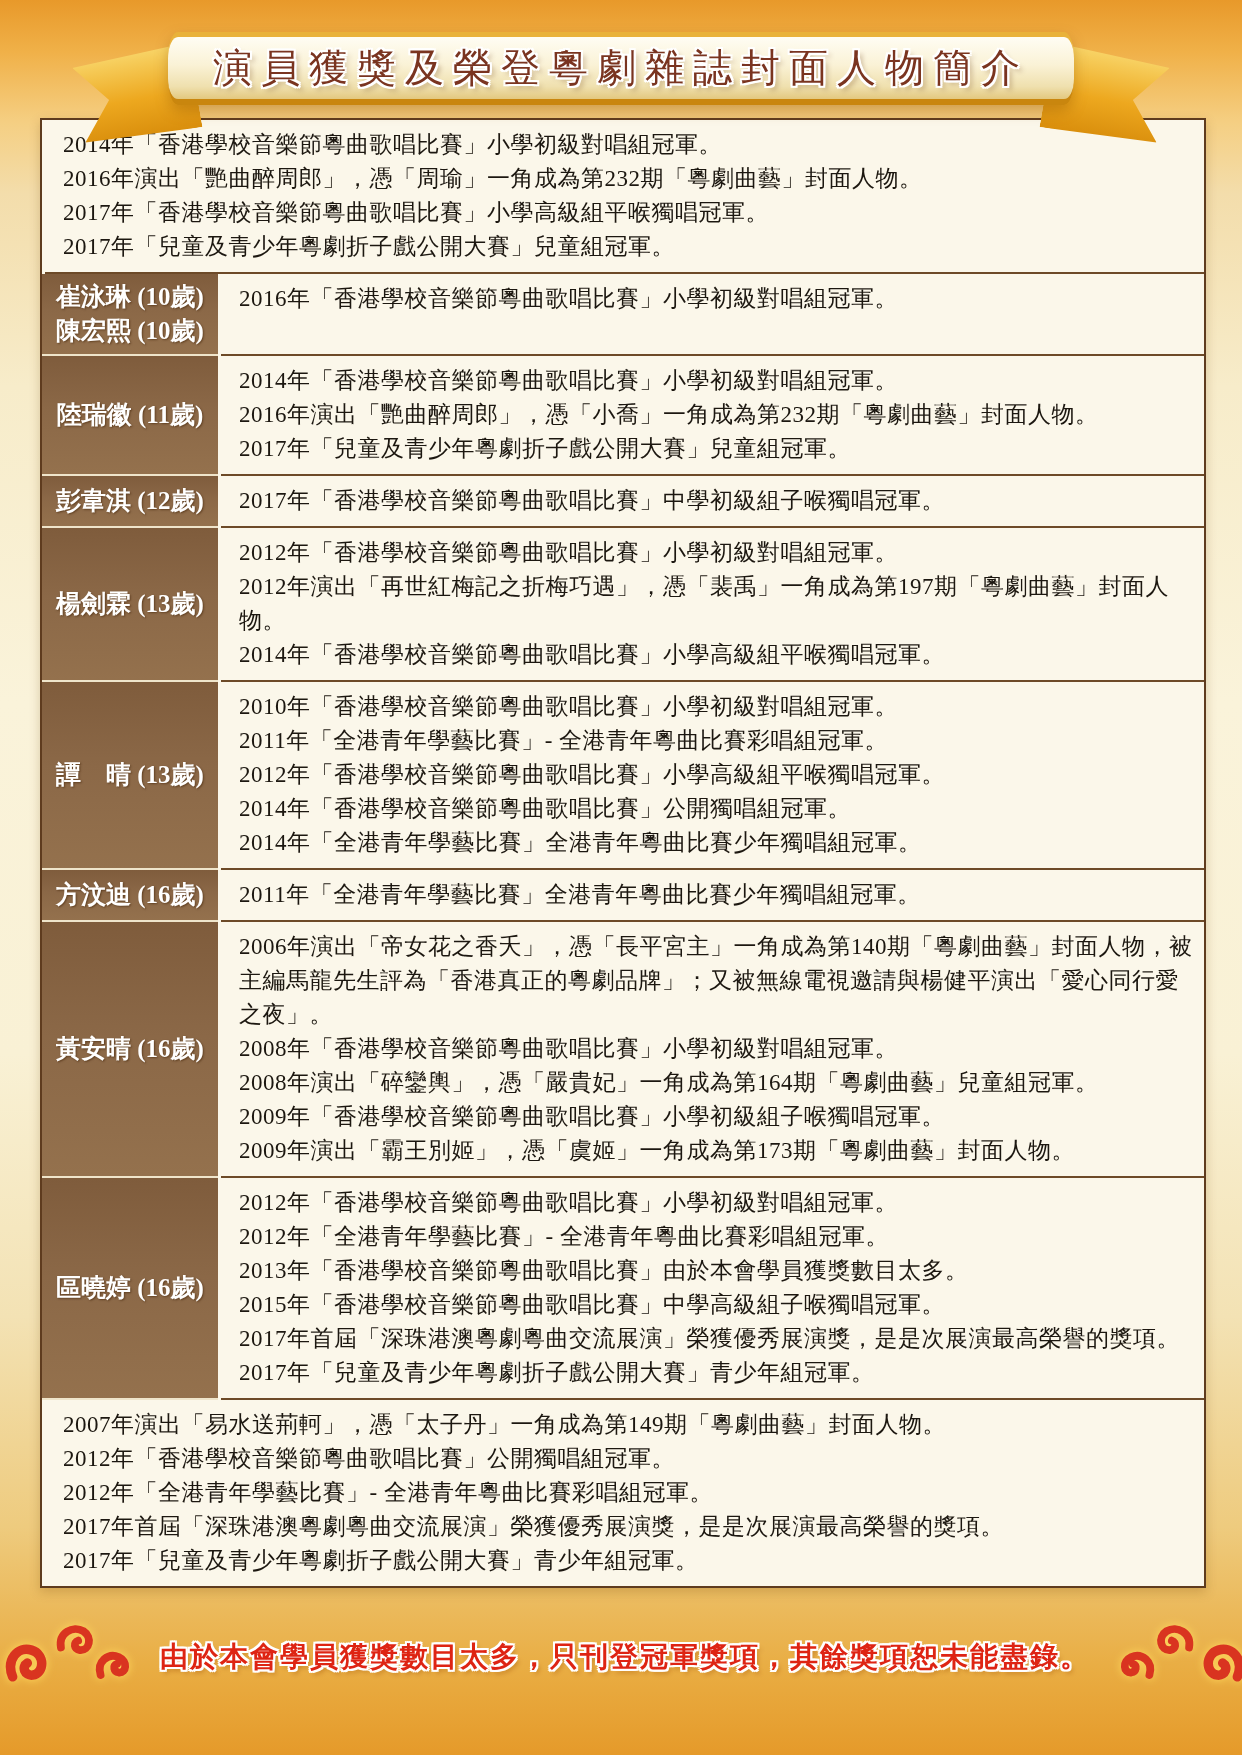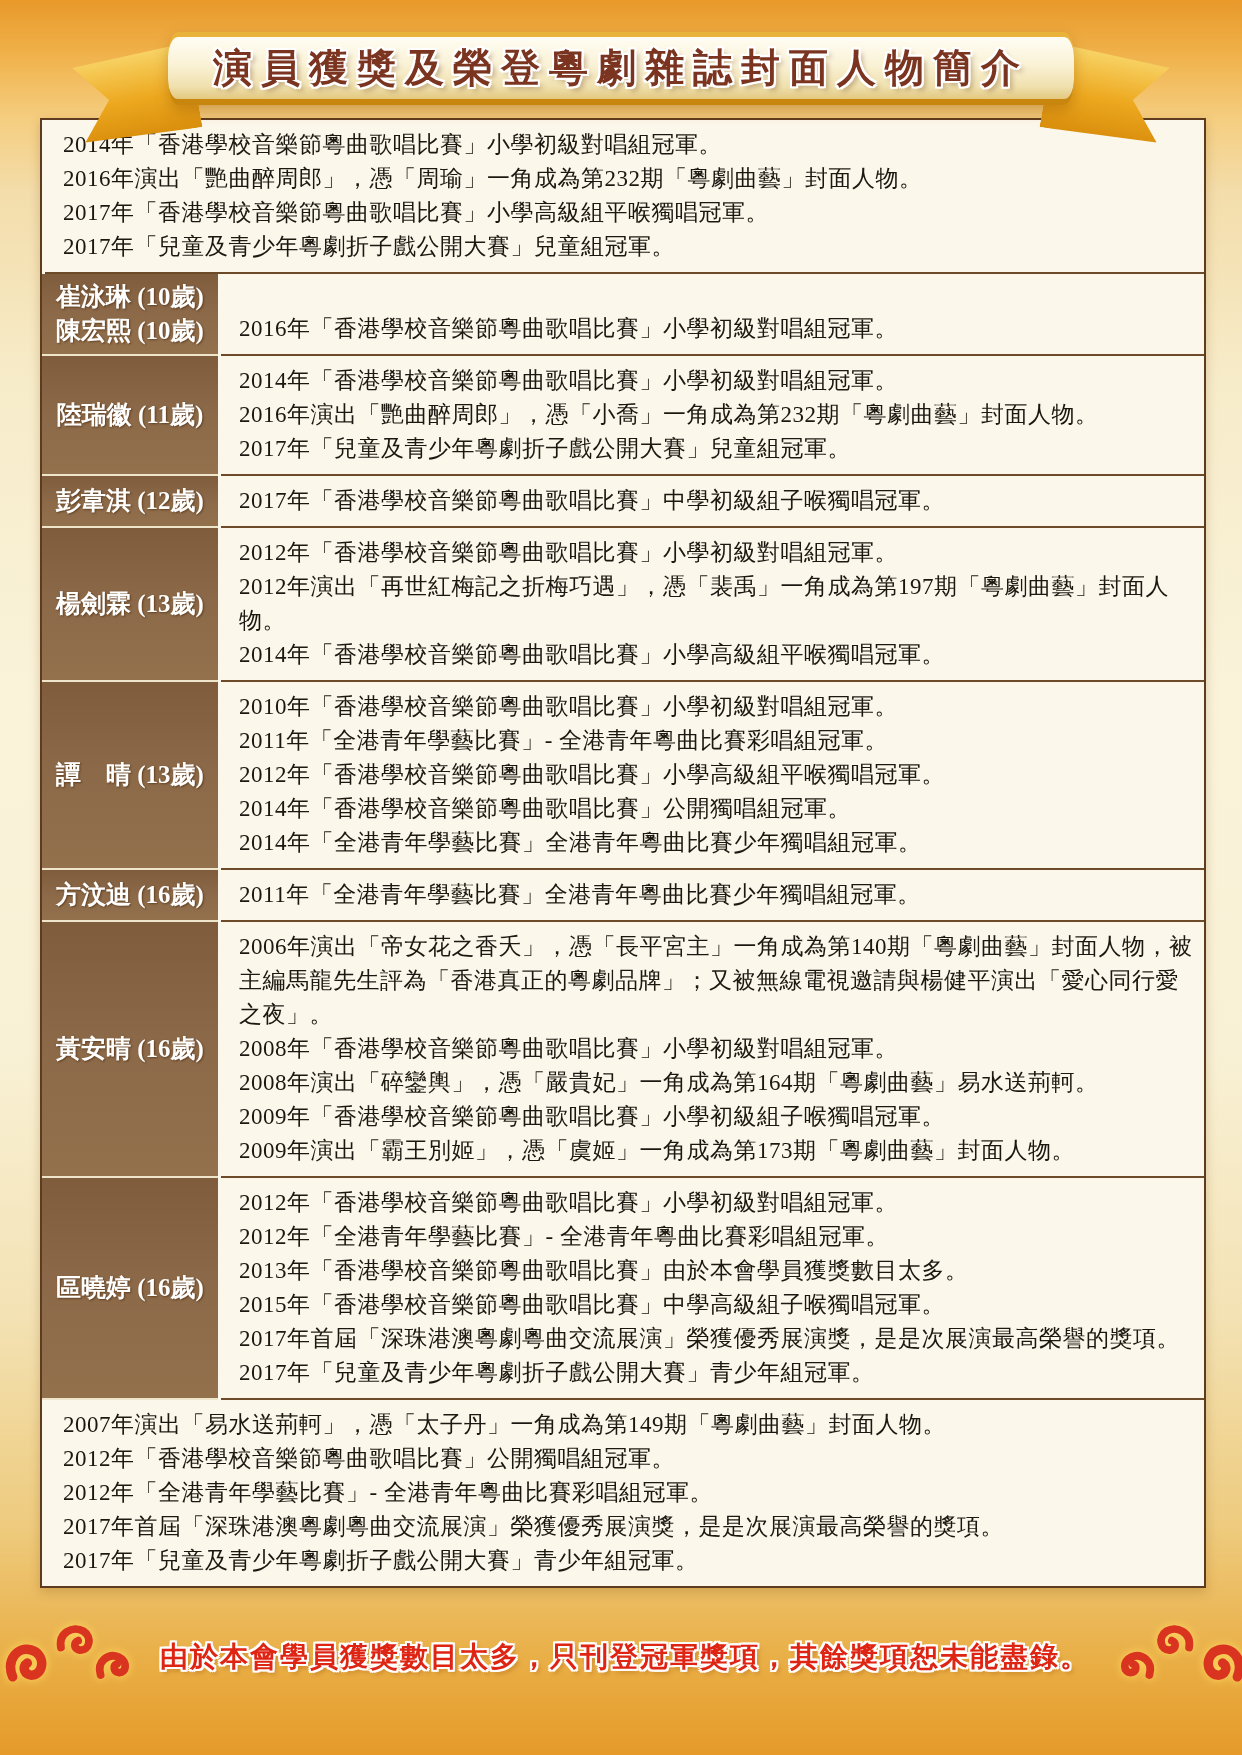--- a/index.html
+++ b/index.html
@@ -28,21 +28,21 @@
   }
   .ribbon-tail.left{
     left:78px;transform:rotate(-10deg);
     clip-path:polygon(0 6%, 100% 0, 100% 100%, 0 94%, 26% 50%);
   }
   .ribbon-tail.right{
     right:78px;transform:rotate(10deg);
     clip-path:polygon(0 0, 100% 6%, 74% 50%, 100% 94%, 0 100%);
   }
   .page-title{
-    font-size:39px;font-weight:bold;color:#7a3420;letter-spacing:9px;
+    font-size:39px;font-weight:normal;color:#7a3420;letter-spacing:9px;
     white-space:nowrap;
     text-shadow:-2px -2px 0 #fff,2px -2px 0 #fff,-2px 2px 0 #fff,2px 2px 0 #fff,
       0 2px 0 #fff,0 -2px 0 #fff,2px 0 0 #fff,-2px 0 0 #fff,4px 4px 5px rgba(90,40,0,.35);
   }
   
   .awards-table{
     position:absolute;left:40px;top:118px;width:1162px;
     background:#fbf7ea;border:2px solid #5e3b1e;z-index:2;
     box-shadow:0 4px 10px rgba(120,70,10,.25);
   }
@@ -55,21 +55,21 @@
     padding:6px 2px;
   }
   .row:last-child .cell-left{border-bottom:none;}
   .performer-name{
     color:#ffffff;font-weight:bold;font-size:25px;line-height:34px;
     white-space:nowrap;text-shadow:1px 1px 2px rgba(60,30,0,.55);
   }
   .cell-right{
     flex:1;margin-left:3px;border-bottom:2px solid #6d4a28;
     padding:8px 8px 8px 18px;
-    display:flex;flex-direction:column;justify-content:flex-end;
+    display:flex;flex-direction:column;justify-content:space-between;
   }
   .row:last-child .cell-right{border-bottom:none;}
   .achievement-line{
     font-size:23px;line-height:34px;color:#1c1710;letter-spacing:.5px;
   }
   
   .footer{
     position:absolute;left:4px;bottom:48px;width:1242px;height:100px;
     display:flex;align-items:center;justify-content:center;gap:18px;z-index:3;
   }
@@ -165,21 +165,21 @@
       </div>
   </div>
 
   <div class="row">
     <div class="cell-left">
         <div class="performer-name">黃安晴 (16歲)</div>
       </div>
     <div class="cell-right">
         <div class="achievement-line">2006年演出「帝女花之香夭」，憑「長平宮主」一角成為第140期「粵劇曲藝」封面人物，被主編馬龍先生評為「香港真正的粵劇品牌」；又被無線電視邀請與楊健平演出「愛心同行愛之夜」。</div>
         <div class="achievement-line">2008年「香港學校音樂節粵曲歌唱比賽」小學初級對唱組冠軍。</div>
-        <div class="achievement-line">2008年演出「碎鑾輿」，憑「嚴貴妃」一角成為第164期「粵劇曲藝」易水送荊軻。</div>
+        <div class="achievement-line">2008年演出「碎鑾輿」，憑「嚴貴妃」一角成為第164期「粵劇曲藝」兒童組冠軍。</div>
         <div class="achievement-line">2009年「香港學校音樂節粵曲歌唱比賽」小學初級組子喉獨唱冠軍。</div>
         <div class="achievement-line">2009年演出「霸王別姬」，憑「虞姬」一角成為第173期「粵劇曲藝」封面人物。</div>
       </div>
   </div>
 
   <div class="row">
     <div class="cell-left">
         <div class="performer-name">區曉婷 (16歲)</div>
       </div>
     <div class="cell-right">

